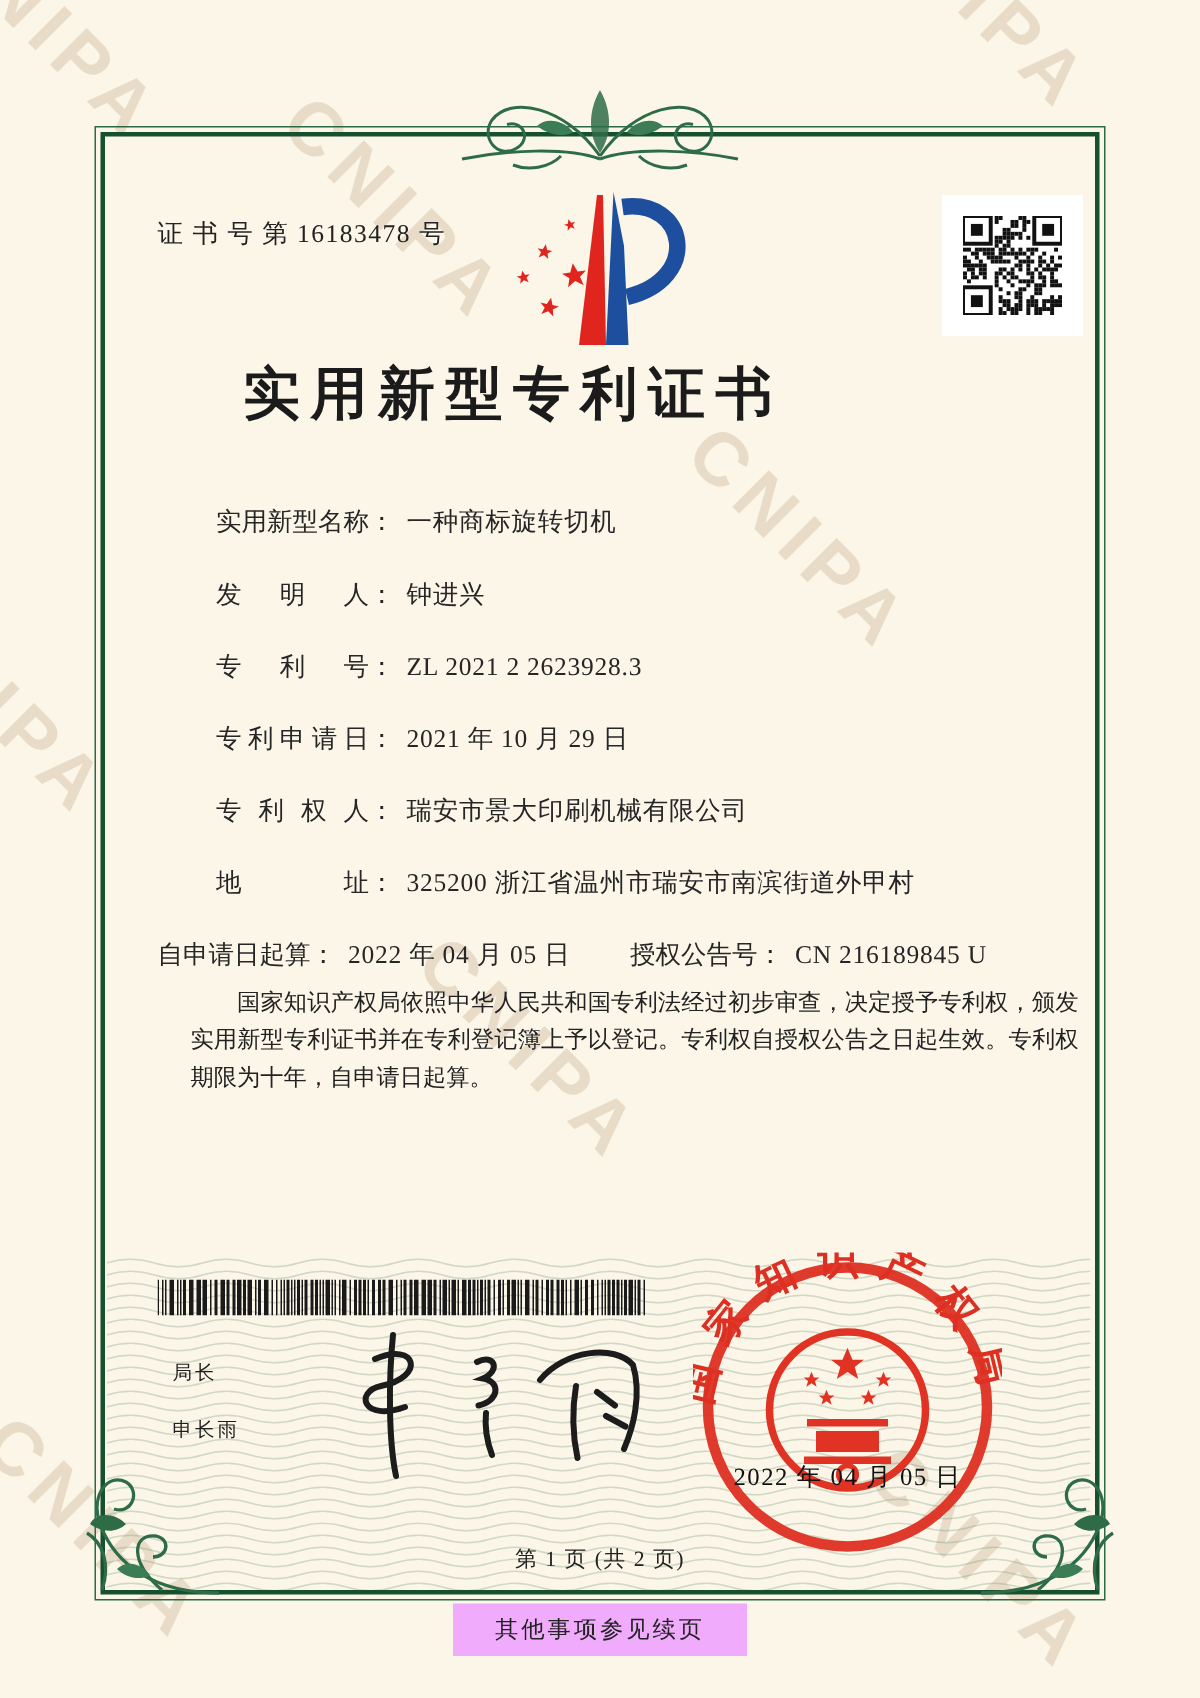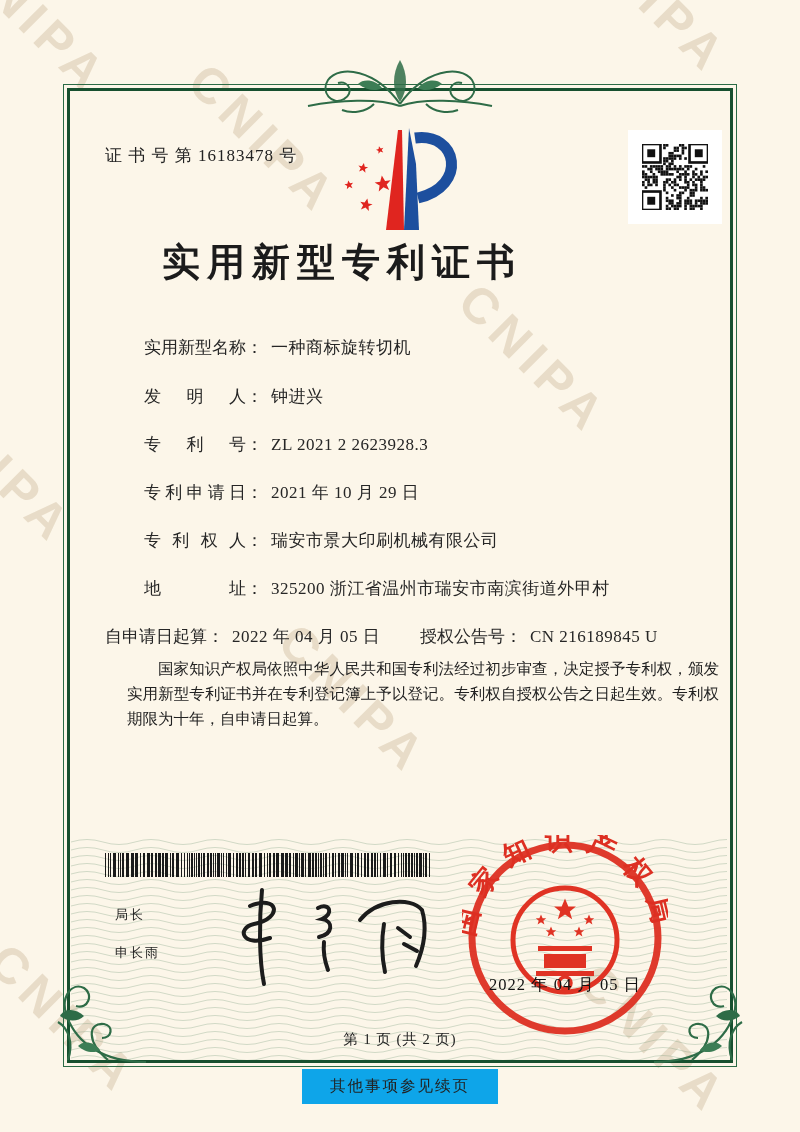--- a/index.html
+++ b/index.html
@@ -37,21 +37,21 @@
       pointer-events:none;}
   .barcode{position:absolute;left:105px;top:853px;}
   .signer{position:absolute;left:115px;font-size:13px;color:#1e1e1e;letter-spacing:2px;}
   .signature-svg{position:absolute;left:218px;top:880px;}
   .seal-svg{position:absolute;left:462px;top:835px;}
   .seal-date{position:absolute;left:485px;top:974px;width:160px;text-align:center;
       font-size:16.5px;color:#111;letter-spacing:1px;}
   .page-num{position:absolute;left:0;top:1030px;width:800px;text-align:center;
       font-size:14.5px;color:#222;letter-spacing:1px;}
   .note-box{position:absolute;left:50%;top:1069px;transform:translateX(-50%);
-      background:#0ea5e9;padding:7px 28px;font-size:15.5px;color:#222;letter-spacing:2px;}
+      background:#f0abfc;padding:7px 28px;font-size:15.5px;color:#222;letter-spacing:2px;}
   .flourish{position:absolute;pointer-events:none;}
 </style>
 </head>
 <body>
 
 <div class="wm" style="left:-60px;top:-10px;">CNIPA</div>
 <div class="wm" style="left:560px;top:-30px;">CNIPA</div>
 <div class="wm" style="left:170px;top:110px;">CNIPA</div>
 <div class="wm" style="left:440px;top:330px;">CNIPA</div>
 <div class="wm" style="left:-95px;top:440px;">CNIPA</div>

